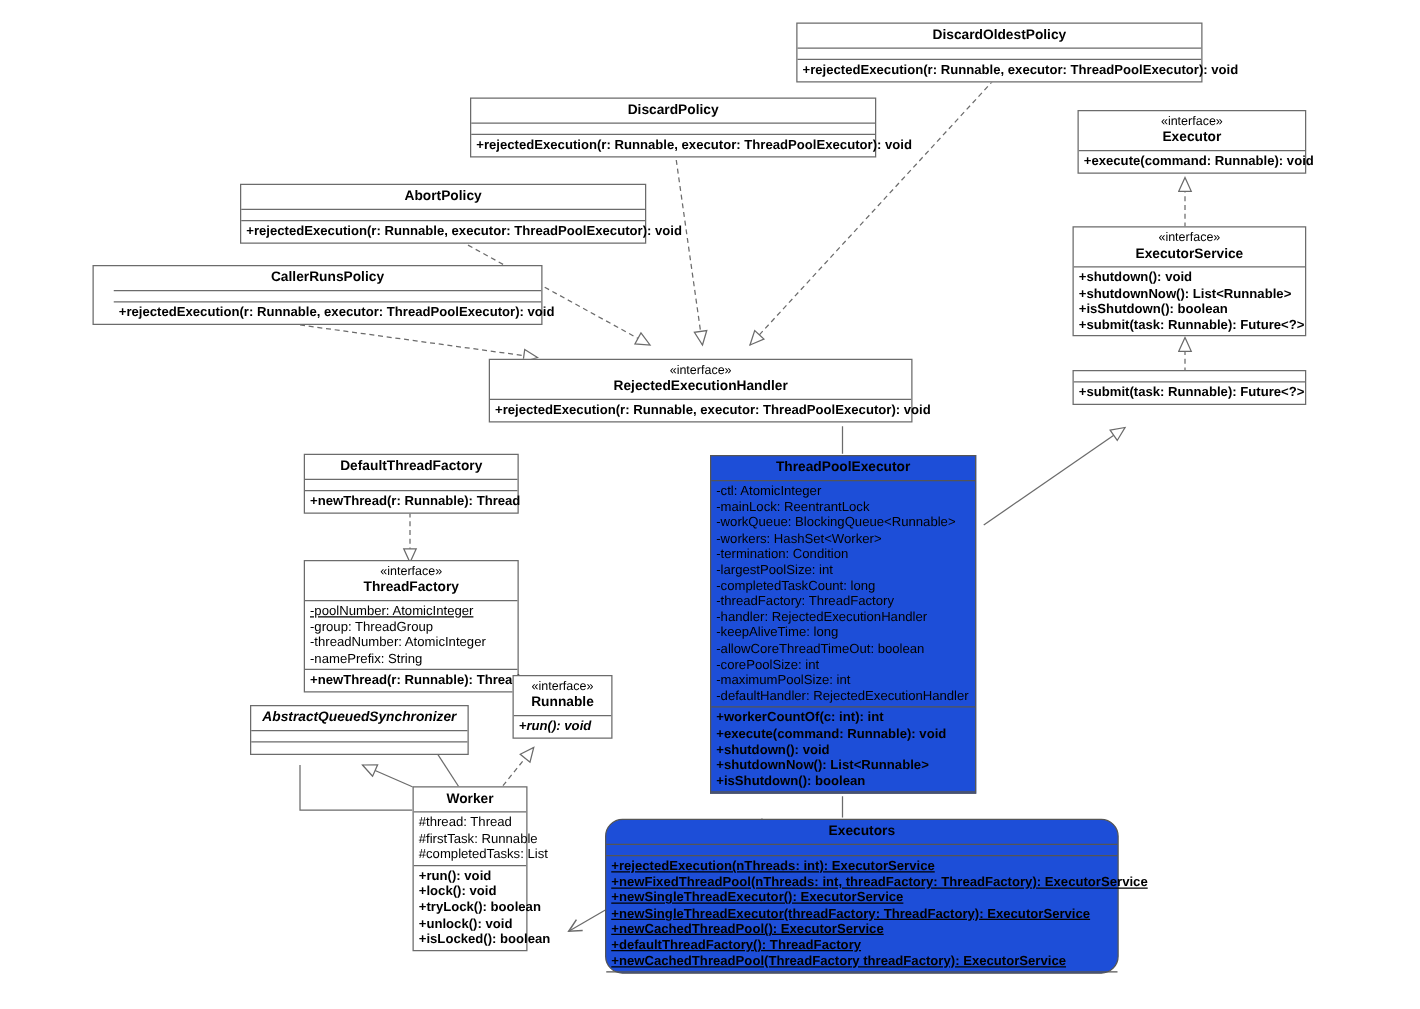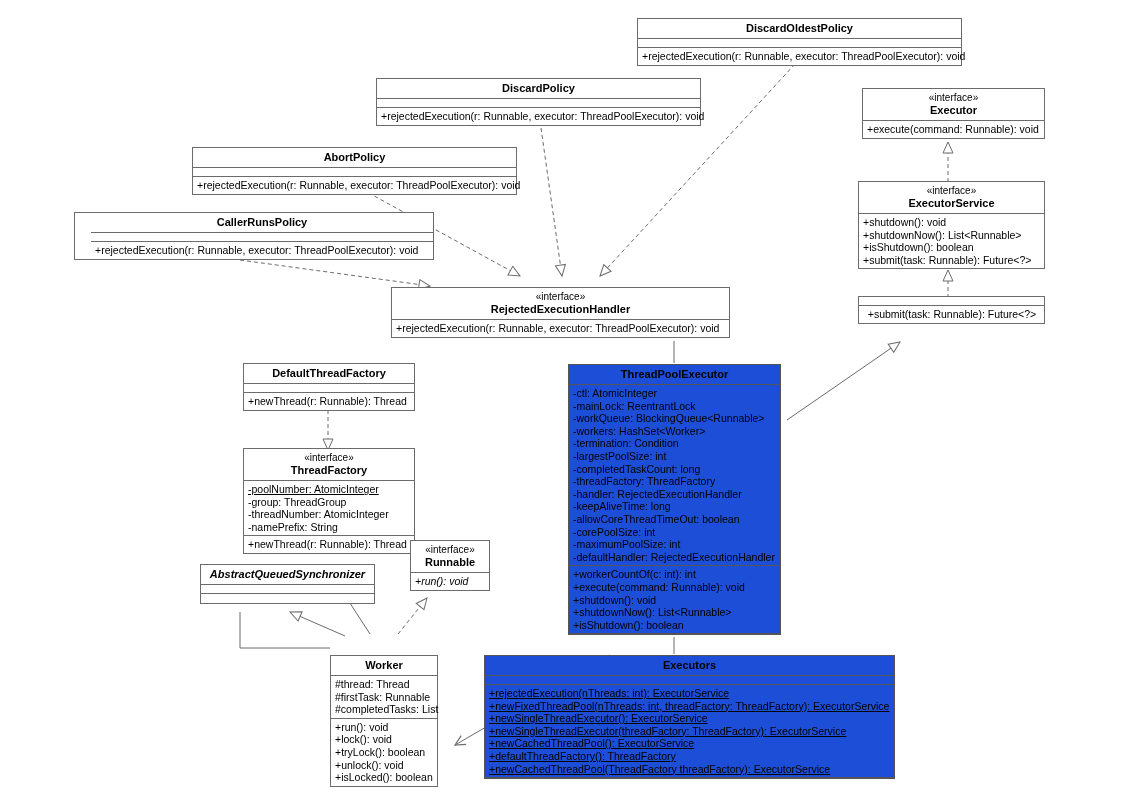--- a/index.html
+++ b/index.html
@@ -58,21 +58,21 @@
     box-sizing: border-box;
     padding: 2px 3px 2px 4px;
     font-size: 10.5px;
     line-height: 12.6px;
     color: #000000;
     border-bottom: 1px solid #6b6b6b;
   }
   .uml-class.shaded .uml-section {
     border-bottom: 1px solid #555555;
   }
-  .uml-section:last-child { border-bottom: none; }
+  .uml-section:last-child { border-bottom: none; font-weight: bold; }
   .uml-section.empty { height: 9px; padding: 0; }
   .uml-row { white-space: nowrap; }
   .uml-row.static { text-decoration: underline; }
   .uml-row.abstract { font-style: italic; }
   .centered { text-align: center; }
 </style>
 </head>
 <body>
 
 <div id="canvas">
@@ -221,21 +221,21 @@
     </div>
     <div class="uml-section">
       <div class="uml-row">+workerCountOf(c: int): int</div>
       <div class="uml-row">+execute(command: Runnable): void</div>
       <div class="uml-row">+shutdown(): void</div>
       <div class="uml-row">+shutdownNow(): List&lt;Runnable&gt;</div>
       <div class="uml-row">+isShutdown(): boolean</div>
     </div>
   </div>
 
-  <div class="uml-class shaded" style="left:484px; top:655px; width:411px;">
+  <div class="uml-class shaded" style="left:484px; top:655px; width:411px;border-radius:14px;">
     <div class="uml-header">
       <span class="cls-name">Executors</span>
     </div>
     <div class="uml-section empty"></div>
     <div class="uml-section">
       <div class="uml-row static">+rejectedExecution(nThreads: int): ExecutorService</div>
       <div class="uml-row static">+newFixedThreadPool(nThreads: int, threadFactory: ThreadFactory): ExecutorService</div>
       <div class="uml-row static">+newSingleThreadExecutor(): ExecutorService</div>
       <div class="uml-row static">+newSingleThreadExecutor(threadFactory: ThreadFactory): ExecutorService</div>
       <div class="uml-row static">+newCachedThreadPool(): ExecutorService</div>
@@ -281,21 +281,21 @@
   </div>
 
   <div class="uml-class" style="left:155px; top:564px; width:175px;margin-left:45px;">
     <div class="uml-header">
       <span class="cls-name italic">AbstractQueuedSynchronizer</span>
     </div>
     <div class="uml-section empty"></div>
     <div class="uml-section empty"></div>
   </div>
 
-  <div class="uml-class" style="left:330px; top:629px; width:108px;margin-top:26px;">
+  <div class="uml-class" style="left:330px; top:629px; width:92px;">
     <div class="uml-header">
       <span class="cls-name">Worker</span>
     </div>
     <div class="uml-section">
       <div class="uml-row">#thread: Thread</div>
       <div class="uml-row">#firstTask: Runnable</div>
       <div class="uml-row">#completedTasks: List</div>
     </div>
     <div class="uml-section">
       <div class="uml-row">+run(): void</div>

